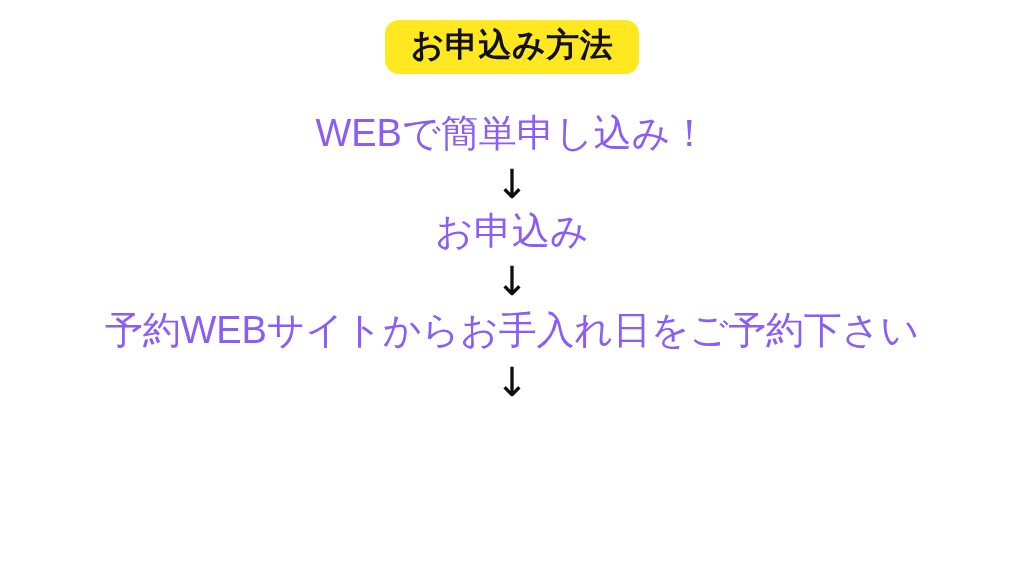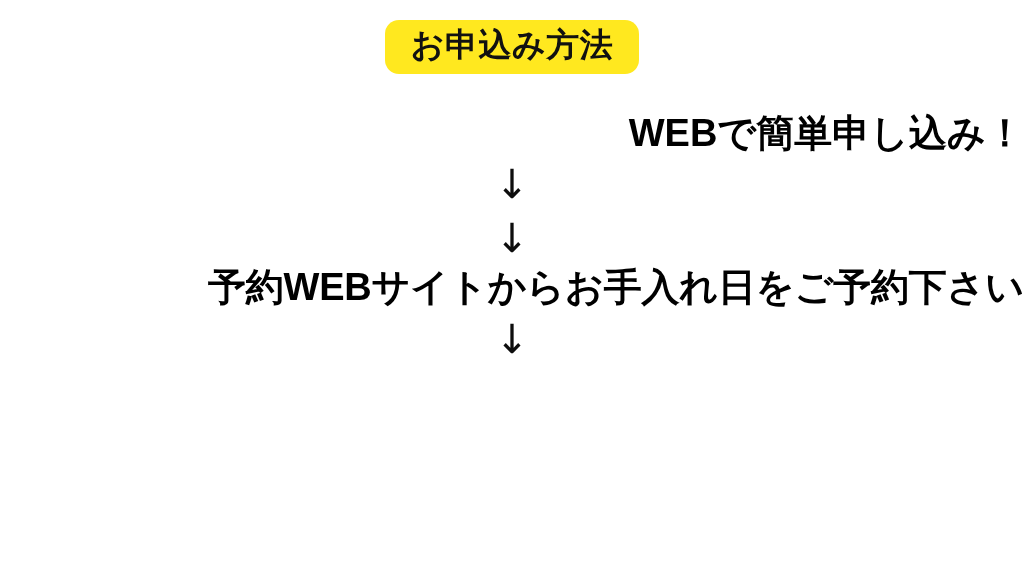--- a/index.html
+++ b/index.html
@@ -53,23 +53,23 @@
   .flow {
     width: 100%;
     display: flex;
     flex-direction: column;
     align-items: center;
     margin-top: 38px;
   }
 
   .step {
     width: 100%;
-    text-align: right;
-    font-weight: 700;
-    color: #000000;
+    text-align: center;
+    font-weight: 400;
+    color: #8b5cf6;
     line-height: 1.12;
     white-space: nowrap;
   }
 
   .step.s-1 { font-size: 38px; }
   .step.s-2 { font-size: 41px; letter-spacing: -0.6px; margin-top: 10px; }
   .step.s-3 { font-size: 38px; }
   .step.s-4 { font-size: 38px; letter-spacing: -0.2px; }
   .step.s-5 { font-size: 38px; }
 
@@ -97,20 +97,21 @@
     </div>
   </div>
 
   <div class="flow">
 
     <div class="step s-1">WEBで簡単申し込み！</div>
 
 
     <div class="arrow a-1">↓</div>
 
+    <div class="step s-3">お申込み</div>
 
     <div class="arrow a-2">↓</div>
 
     <div class="step s-4">予約WEBサイトからお手入れ日をご予約下さい</div>
 
     <div class="arrow a-3">↓</div>
 
 
   </div>
 </div>

